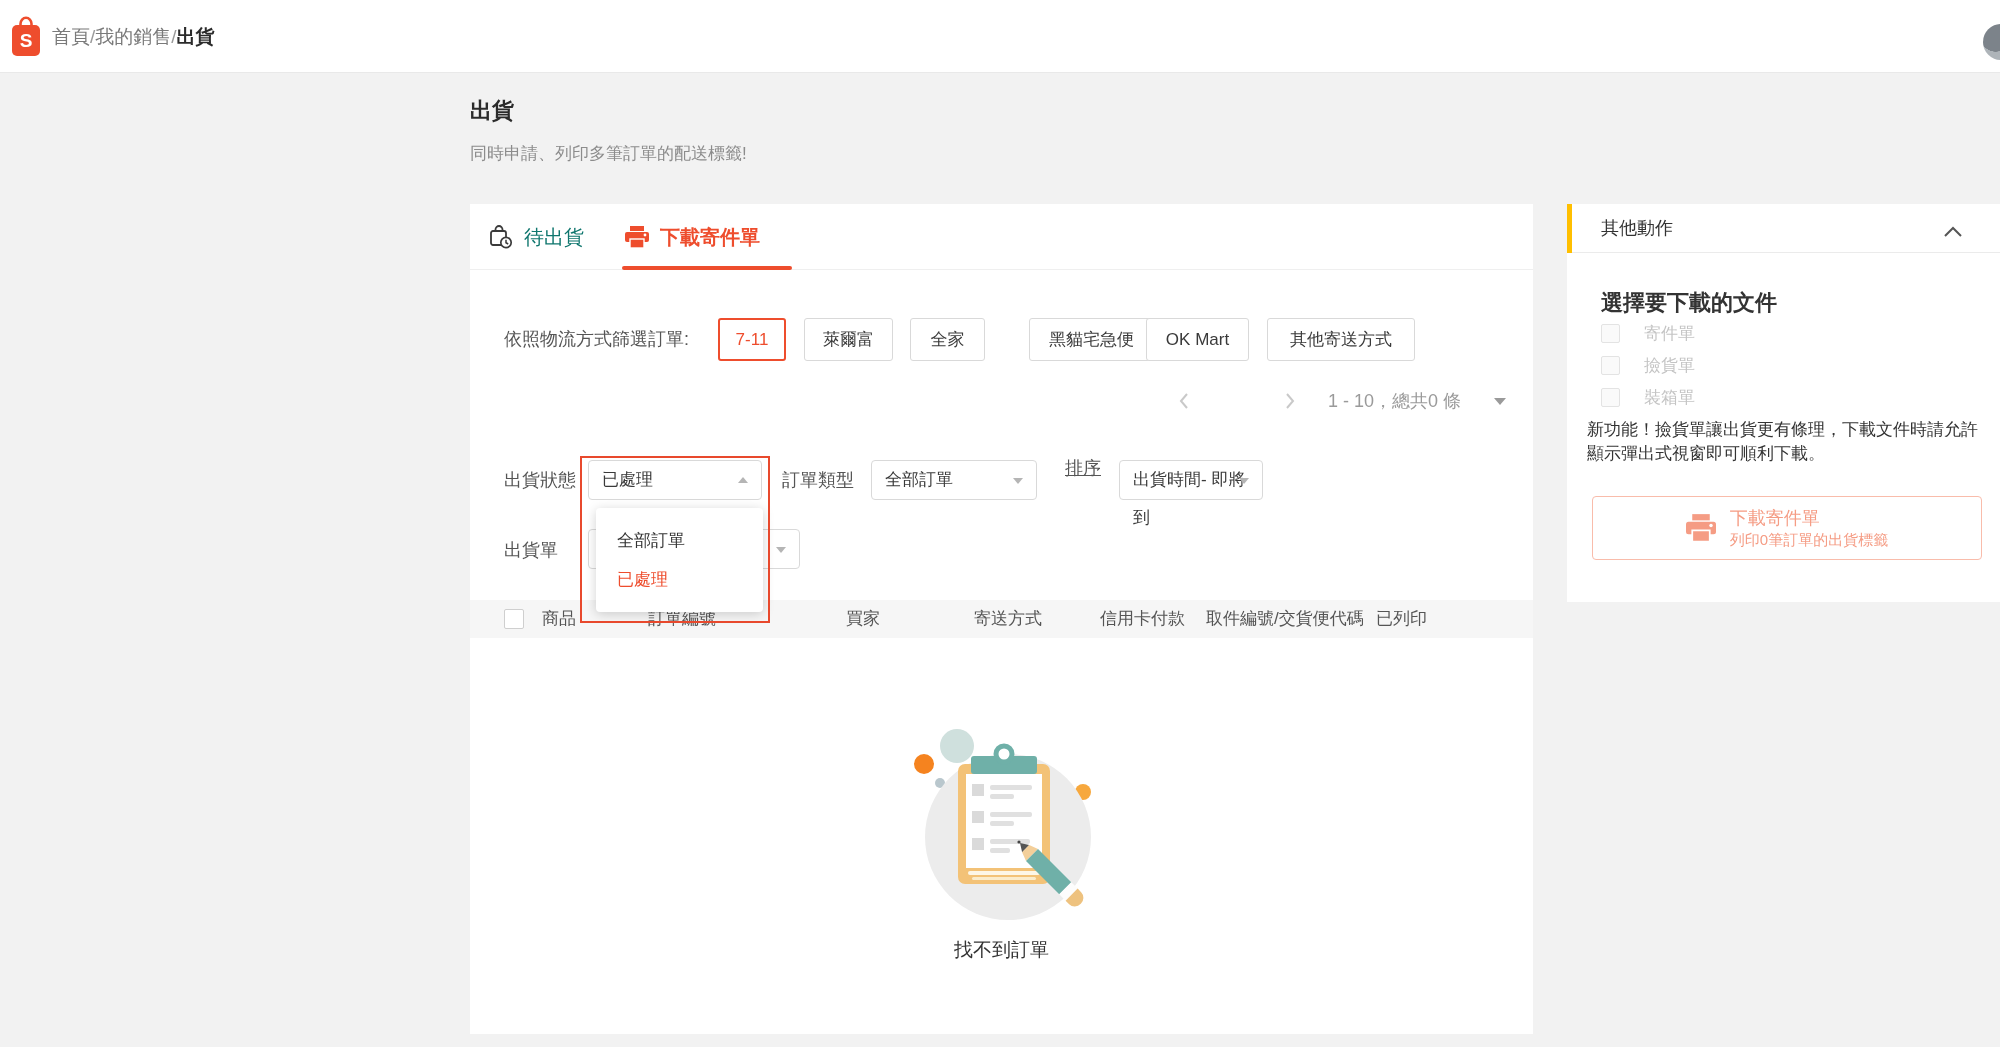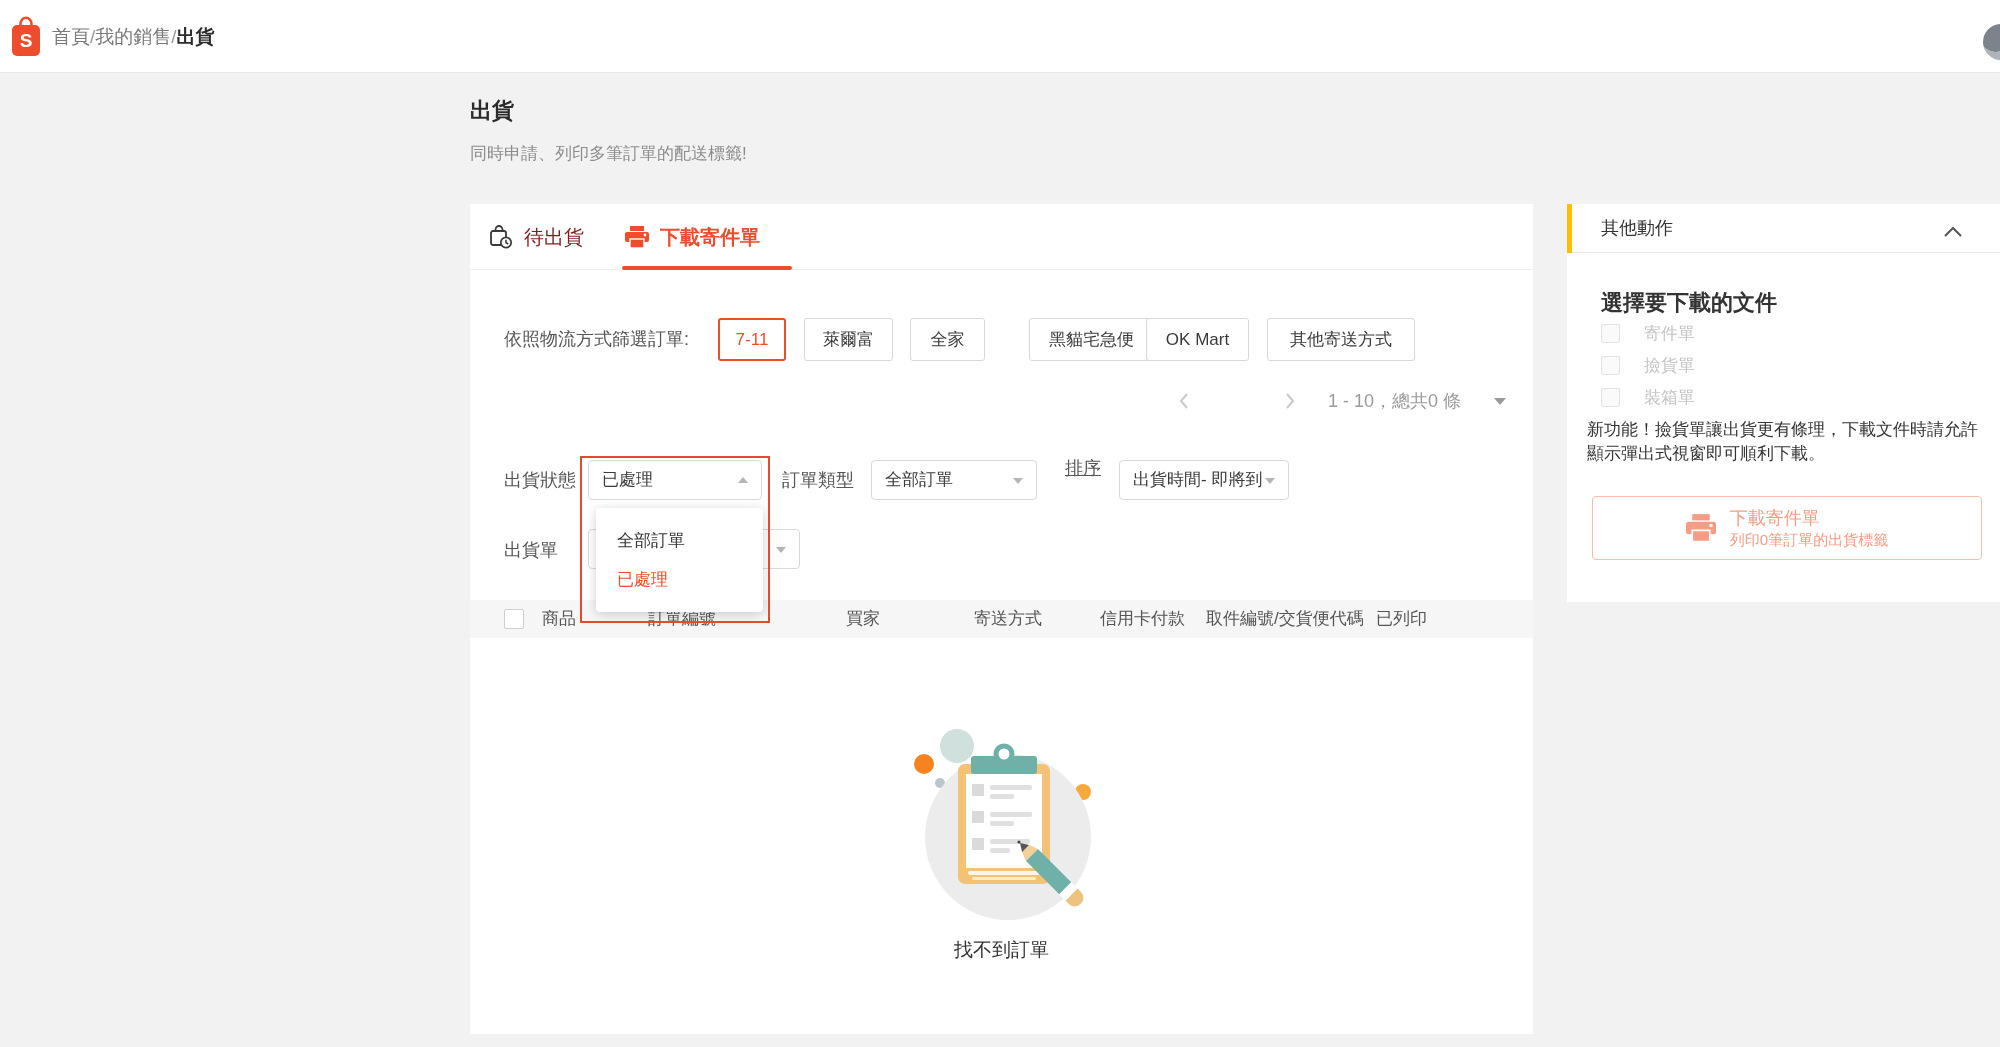--- a/index.html
+++ b/index.html
@@ -21,21 +21,21 @@
 
   
   .page-title { position:absolute; left:470px; top:96px; font-size:22px; font-weight:700; color:#2b2b2b; }
   .page-subtitle { position:absolute; left:470px; top:142px; font-size:17px; color:#8c8c8c; }
 
   
   .card { position:absolute; left:470px; top:204px; width:1063px; height:830px; background:#fff; }
 
   .tabs { position:absolute; top:0; left:0; width:100%; height:66px; border-bottom:1px solid #efefef; }
   .tab { position:absolute; top:0; height:66px; display:flex; align-items:center; gap:11px; font-size:20px; cursor:pointer; }
-  .tab-toship { left:18px; color:#7f1d1d; }
+  .tab-toship { left:18px; color:#0f766e; }
   .tab-download { left:155px; color:#ee4d2d; font-weight:700; }
   .tab-underline { position:absolute; left:152px; bottom:-1px; width:170px; height:4px; background:#ee4d2d; border-radius:2px; }
 
   .logi-label { position:absolute; left:34px; top:114px; height:43px; line-height:43px; font-size:18px; color:#555; }
   .logi-btn { position:absolute; top:114px; height:43px; border:1px solid #d9d9d9; border-radius:3px; background:#fff;
     font-size:17px; color:#3a3a3a; text-align:center; line-height:41px; cursor:pointer; }
   .logi-btn.selected { border:2px solid #ee4d2d; color:#ee4d2d; line-height:39px; }
   .b0{left:248px;width:68px;} .b1{left:334px;width:89px;} .b2{left:440px;width:75px;}
   .b3{left:533px;width:125px;margin-left:26px;} .b4{left:676px;width:103px;} .b5{left:797px;width:148px;}
 
@@ -45,21 +45,21 @@
   .pag-caret { position:absolute; left:1024px; top:194px; width:0; height:0; cursor:pointer;
     border-left:6px solid transparent; border-right:6px solid transparent; border-top:7px solid #9a9a9a; }
 
   .f-label { position:absolute; font-size:18px; color:#555; height:42px; line-height:42px; }
   .fl-status { left:34px; top:255px; } .fl-type { left:312px; top:255px; } .fl-sort { left:595px; top:243px;text-decoration:underline; }
   .fl-doc { left:34px; top:325px; }
   .select { position:absolute; height:40px; border:1px solid #d9d9d9; border-radius:4px; background:#fff;
     font-size:17px; color:#3a3a3a; padding-left:13px; line-height:38px; cursor:pointer; }
   .sel-status { left:118px; top:256px; width:174px; }
   .sel-type   { left:401px; top:256px; width:166px; }
-  .sel-sort   { left:649px; top:256px; width:170px; }
+  .sel-sort   { left:649px; top:256px; width:144px; }
   .sel-doc    { left:118px; top:325px; width:212px; z-index:1; color:#bbb; }
   .caret { position:absolute; right:13px; top:17px; width:0; height:0;
     border-left:5.5px solid transparent; border-right:5.5px solid transparent; }
   .caret.down { border-top:6.5px solid #b5b5b5; }
   .caret.up   { border-bottom:6.5px solid #b5b5b5; top:16px; }
 
   .menu { position:absolute; left:126px; top:304px; width:167px; height:104px; background:#fff; border-radius:4px;
     box-shadow:0 2px 12px rgba(0,0,0,0.18); z-index:5; padding-top:13px; }
   .menu-opt { height:39px; line-height:39px; padding-left:21px; font-size:17px; color:#333; cursor:pointer; }
   .menu-opt.selected { color:#ee4d2d; }

